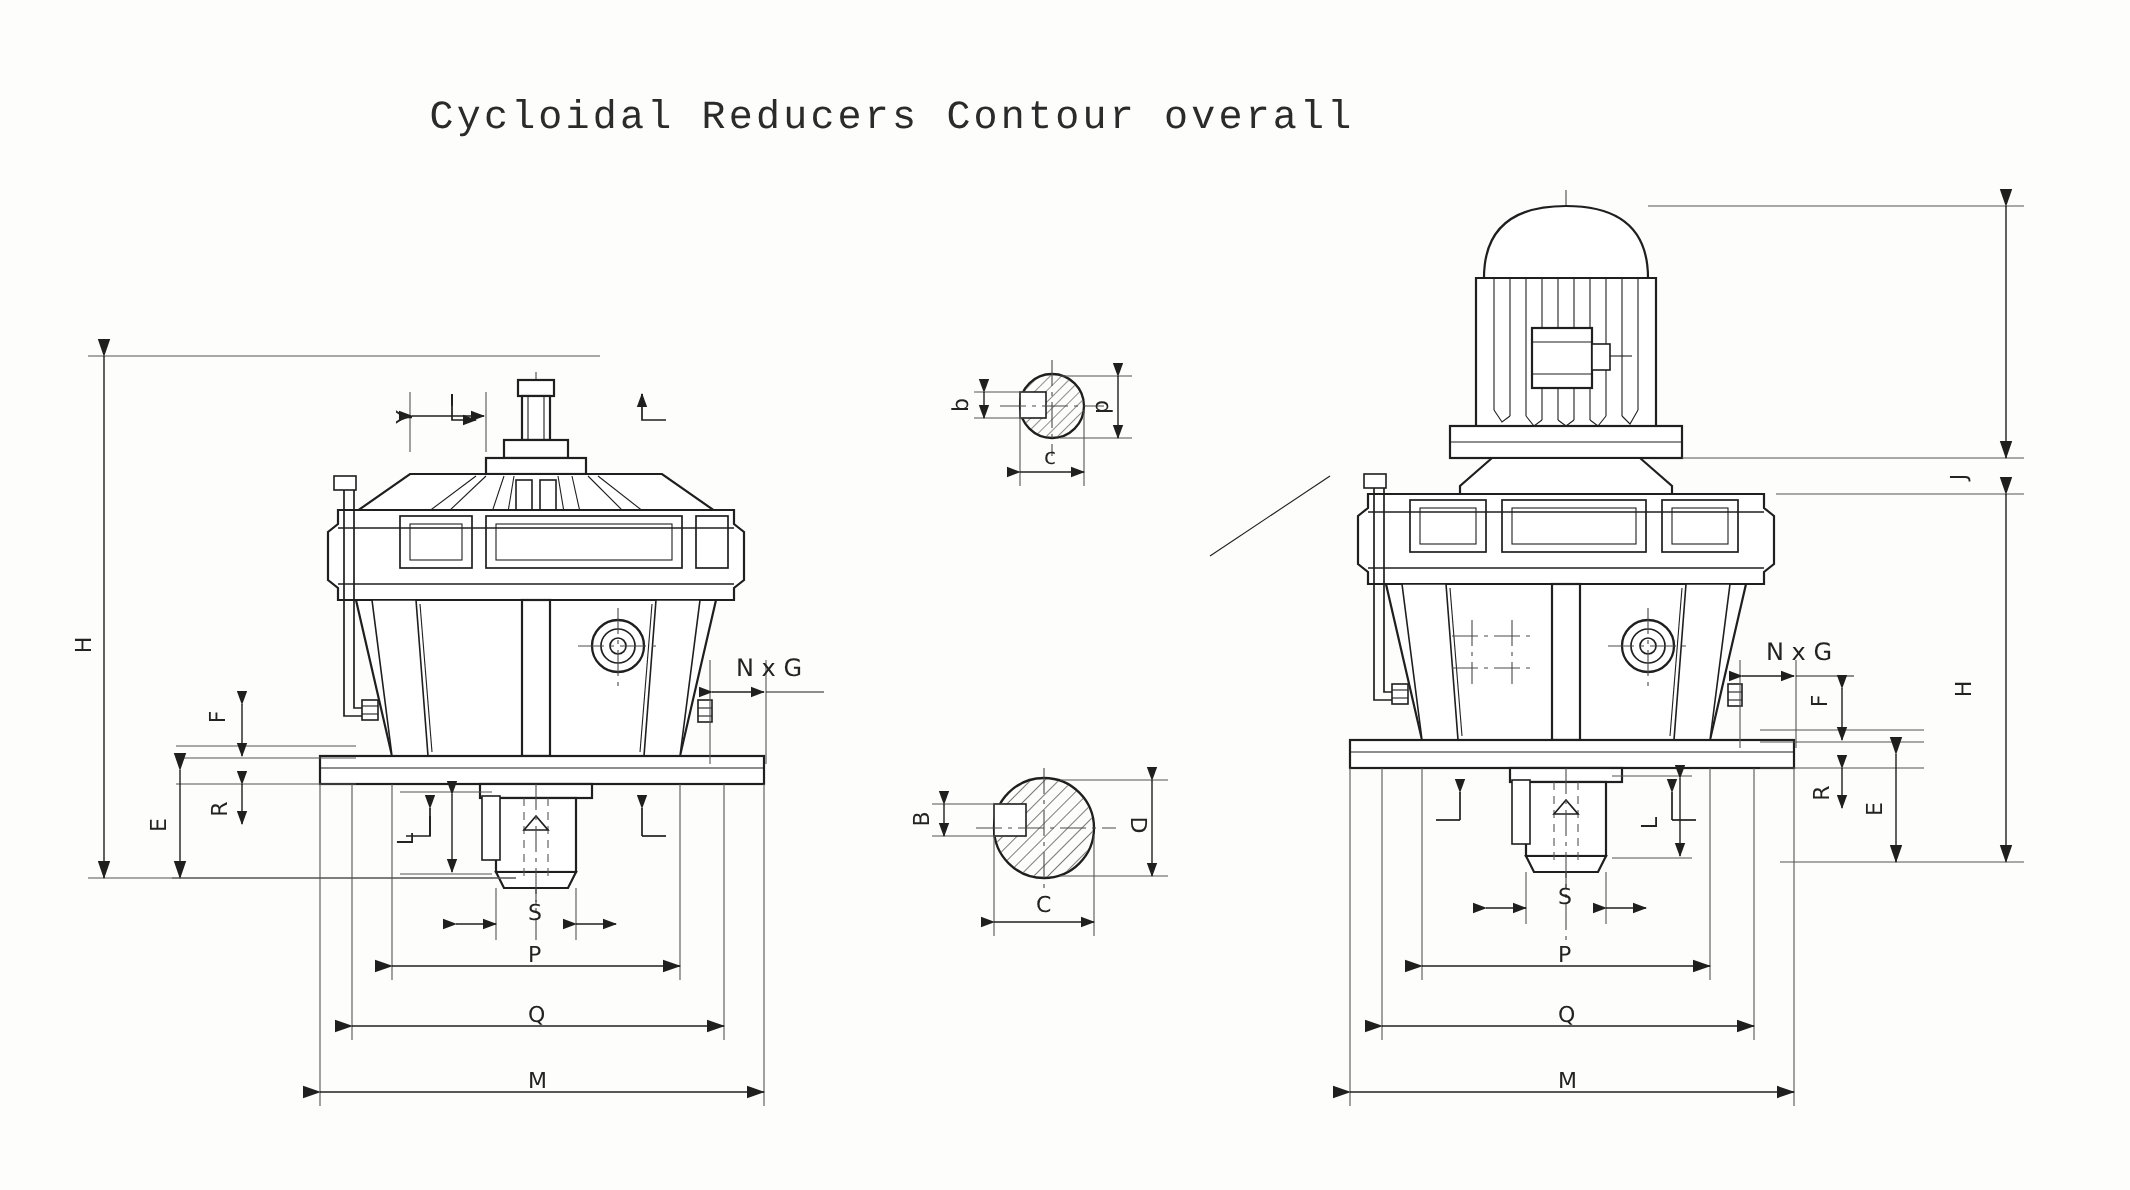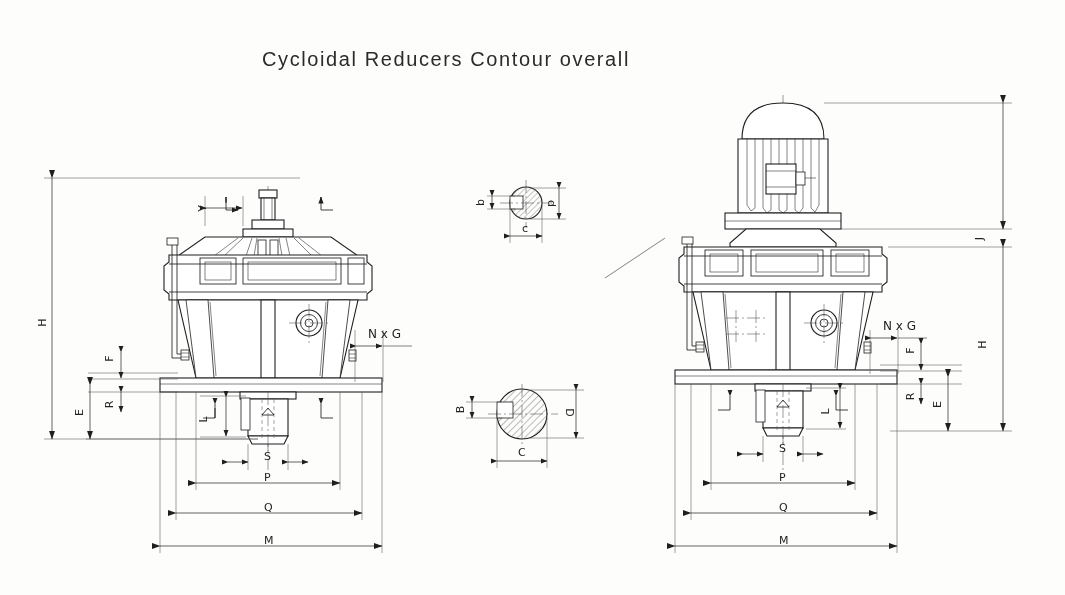--- a/index.html
+++ b/index.html
@@ -2,21 +2,21 @@
 <html><head>
 <meta charset="utf-8">
 <style>
   html,body{margin:0;padding:0;background:#fff;}
   body{width:1065px;height:595px;position:relative;overflow:hidden;
        font-family:"DejaVu Sans",sans-serif;color:#1a1a1a;
        background:#fdfdfc;}
   #stage{position:absolute;inset:0;}
   svg{position:absolute;top:0;left:0;width:1065px;height:595px;}
   .title{position:absolute;left:0;top:48px;width:892px;text-align:center;
-         font-family:Liberation Sans, sans-serif;
+         font-family:Liberation Mono, monospace;
          font-size:20px;letter-spacing:1.6px;color:#2b2b2b;
          white-space:nowrap;}
   .lbl{position:absolute;font-family:"DejaVu Sans","Liberation Sans",sans-serif;
        font-size:11px;color:#232323;white-space:nowrap;
        transform-origin:center center;}
   .lbl.rot{transform:rotate(-90deg);}
   .lbl.rot180{transform:rotate(180deg);}
   .lbl.big{font-size:12px;}
 </style>
 </head>

